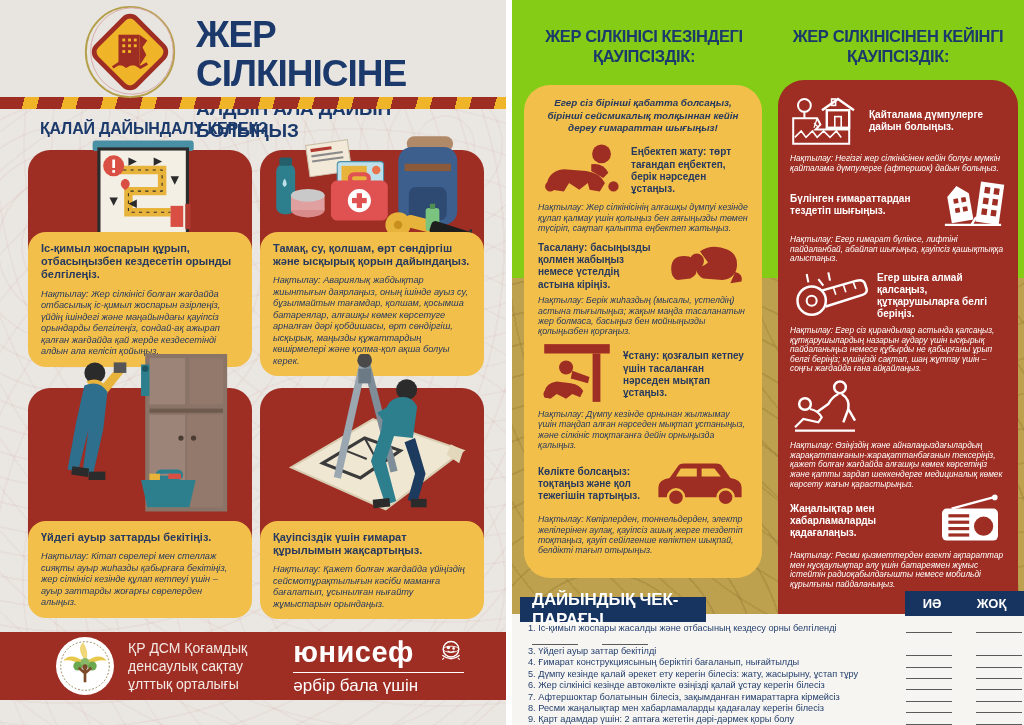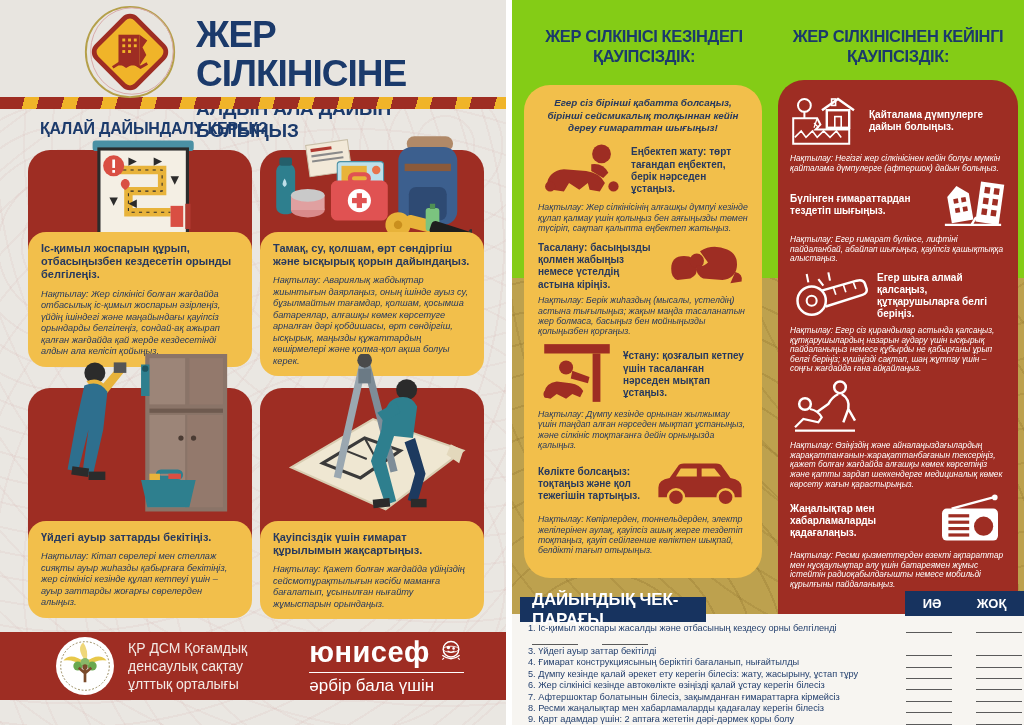--- a/index.html
+++ b/index.html
@@ -35,21 +35,21 @@
   #card4 { left:260px; top:388px; width:224px; height:219px; }
   #card1 .card-body, #card2 .card-body { top:82px; }
   #card3 .card-body, #card4 .card-body { top:133px; }
 
   .lh-footer { position:absolute; left:0; top:632px; width:506px; height:68px; background:#9e2d23;
     display:flex; align-items:center; }
   .org-logo { width:58px; height:58px; margin-left:56px; background:#ffffff; border-radius:50%; flex:0 0 auto;
     display:flex; align-items:center; justify-content:center; }
   .org-name { color:#f3e9e4; font-size:14px; line-height:1.3; width:150px; margin-left:14px; }
   .unicef { margin-left:auto; margin-right:42px; color:#ffffff; }
-  .unicef-top { display:flex; align-items:center; gap:8px; }
+  .unicef-top { display:flex; align-items:center; gap:24px; }
   .unicef-name { font-size:29px; font-weight:bold; letter-spacing:0.5px; }
   .unicef-line { border-top:1.5px solid #ffffff; margin:3px 0 3px; }
   .unicef-tagline { font-size:17px; }
 
   
   .half-right { position:absolute; left:512px; top:0; width:512px; height:725px; background:#84cc16; }
   .tan-bg { position:absolute; left:0; top:278px; width:512px; height:336px;
     background-color:#bda14e;
     background-image:
       repeating-radial-gradient(circle at 18% 115%, rgba(128,99,34,.22) 0 2px, transparent 2px 30px),

